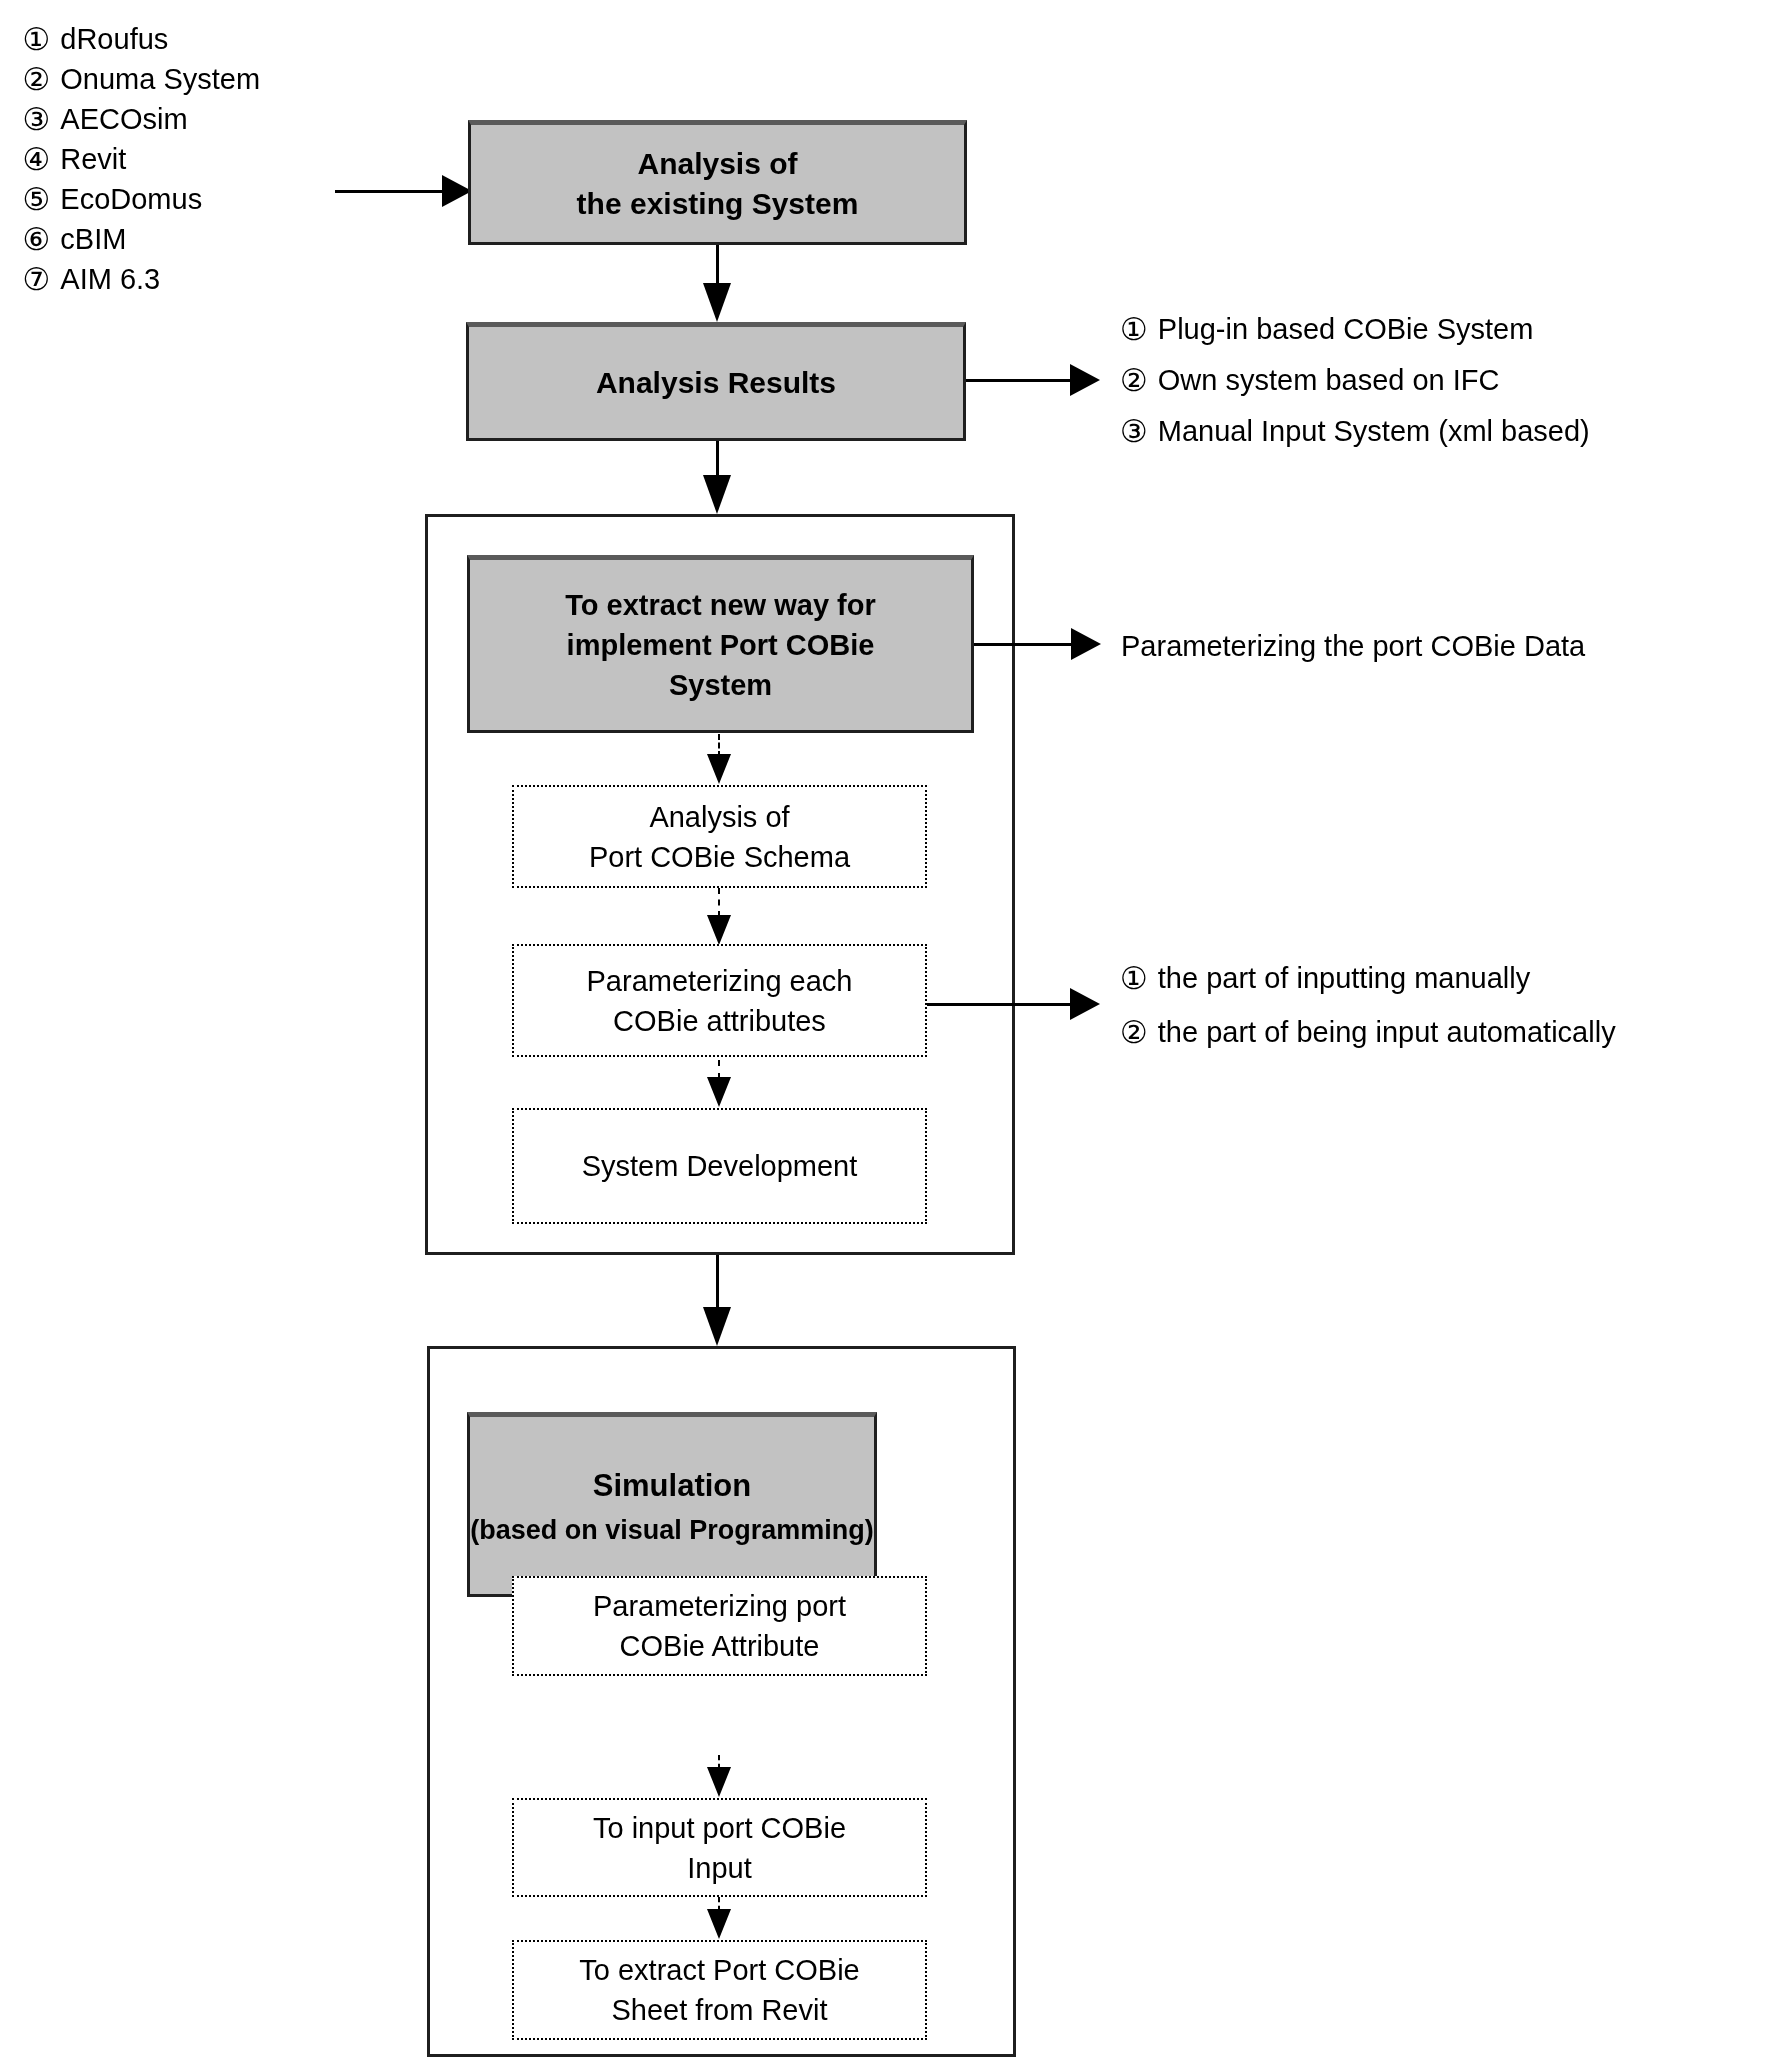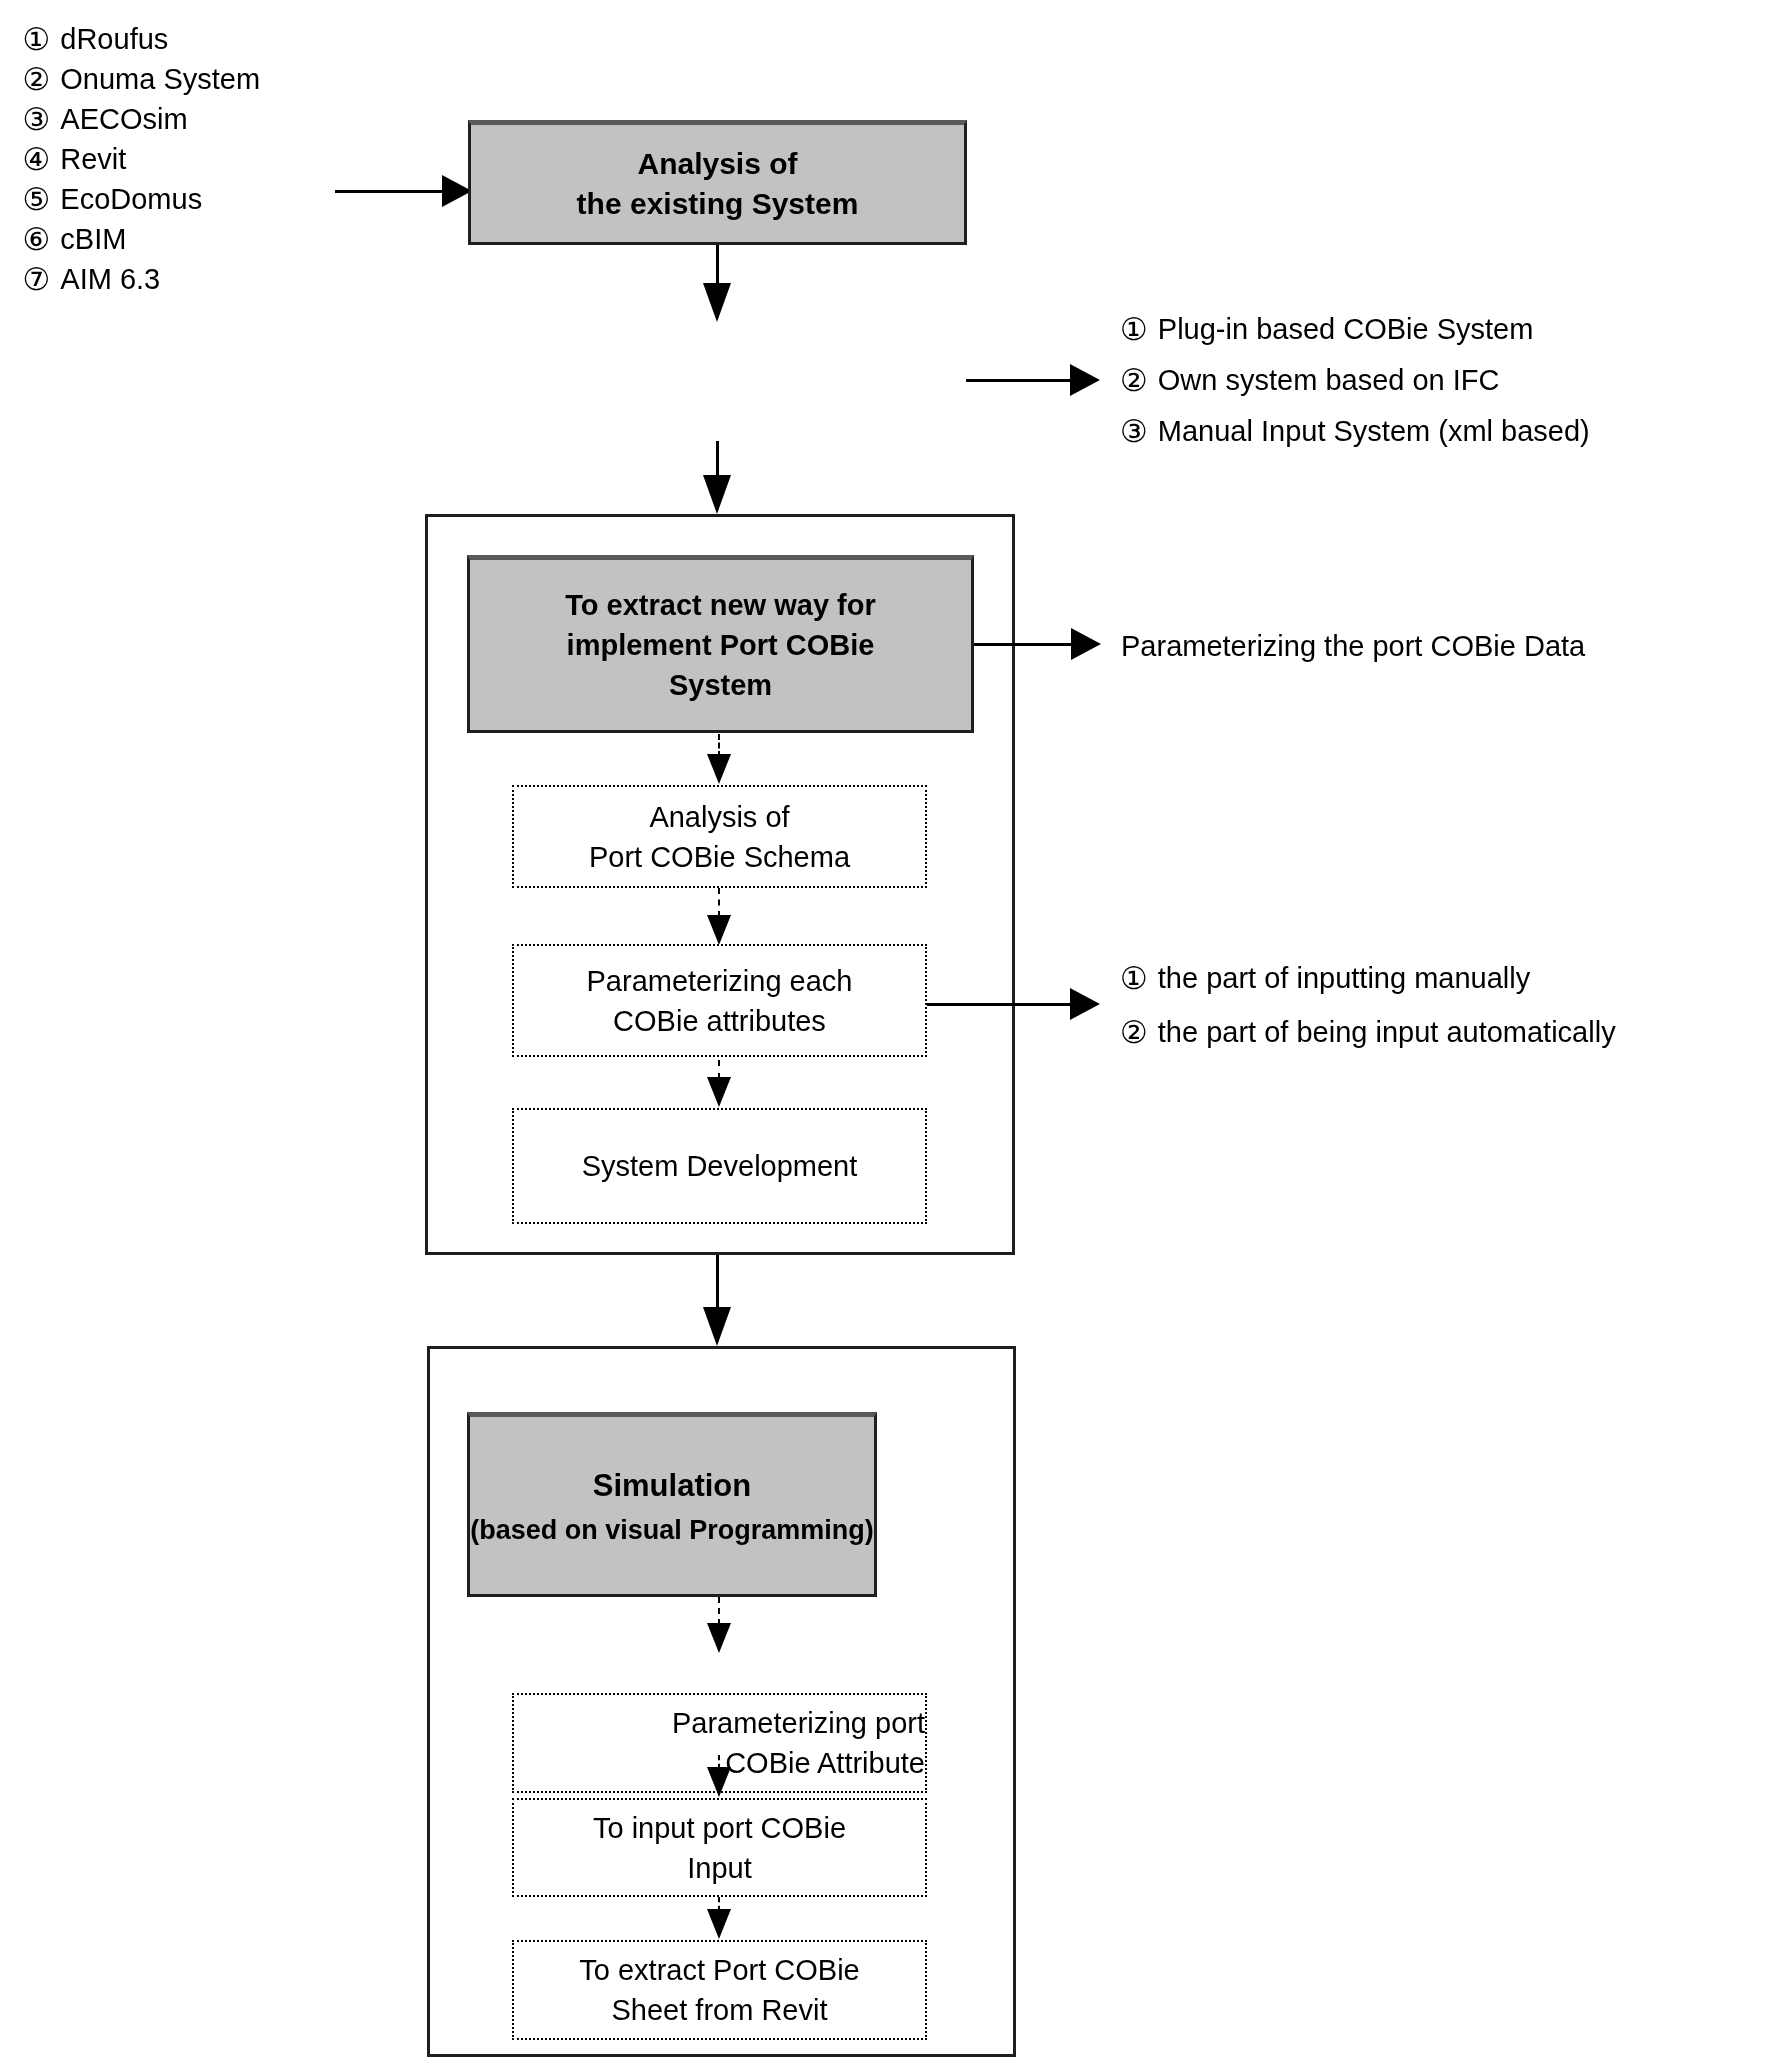--- a/index.html
+++ b/index.html
@@ -91,20 +91,23 @@
   <div class="head-right" style="left:442px;top:175px;"></div>
 
   <div class="gbox" style="left:468px;top:120px;width:499px;height:125px;">
     <span class="l1">Analysis of</span>
     <span class="l2">the existing System</span>
   </div>
 
   <div class="vline" style="left:716px;top:245px;height:40px;"></div>
   <div class="head-down" style="left:703px;top:283px;"></div>
 
+  <div class="gbox" style="left:466px;top:322px;width:500px;height:119px;">
+    <span class="l1">Analysis Results</span>
+  </div>
 
   <div class="hline" style="left:966px;top:379px;width:106px;"></div>
   <div class="head-right" style="left:1070px;top:364px;"></div>
 
   <ul class="numlist ann-list1" style="left:1120px;top:304px;">
     <li>
       <span class="cnum">①</span>
       <span>Plug-in based COBie System</span>
     </li>
     <li>
@@ -175,21 +178,21 @@
   <div class="container-box" style="left:427px;top:1346px;width:589px;height:711px;"></div>
 
   <div class="gbox" style="left:467px;top:1412px;width:410px;height:185px;">
     <span class="l1" style="font-size:31px;line-height:49px;">Simulation</span>
     <span class="l2" style="font-size:27px;line-height:40px;">(based on visual Programming)</span>
   </div>
 
   <div class="vdash" style="left:718px;top:1597px;height:27.5px;"></div>
   <div class="head-down sm" style="left:707px;top:1623px;"></div>
 
-  <div class="dbox" style="left:512px;top:1693px;width:415px;height:100px;align-items:flex-end;">
+  <div class="dbox" style="left:512px;top:1576px;width:415px;height:100px;">
     <span>Parameterizing port</span>
     <span>COBie Attribute</span>
   </div>
 
   <div class="vdash" style="left:718px;top:1755px;height:13.8px;"></div>
   <div class="head-down sm" style="left:707px;top:1767px;"></div>
 
   <div class="dbox" style="left:512px;top:1798px;width:415px;height:99px;">
     <span>To input port COBie</span>
     <span>Input</span>

